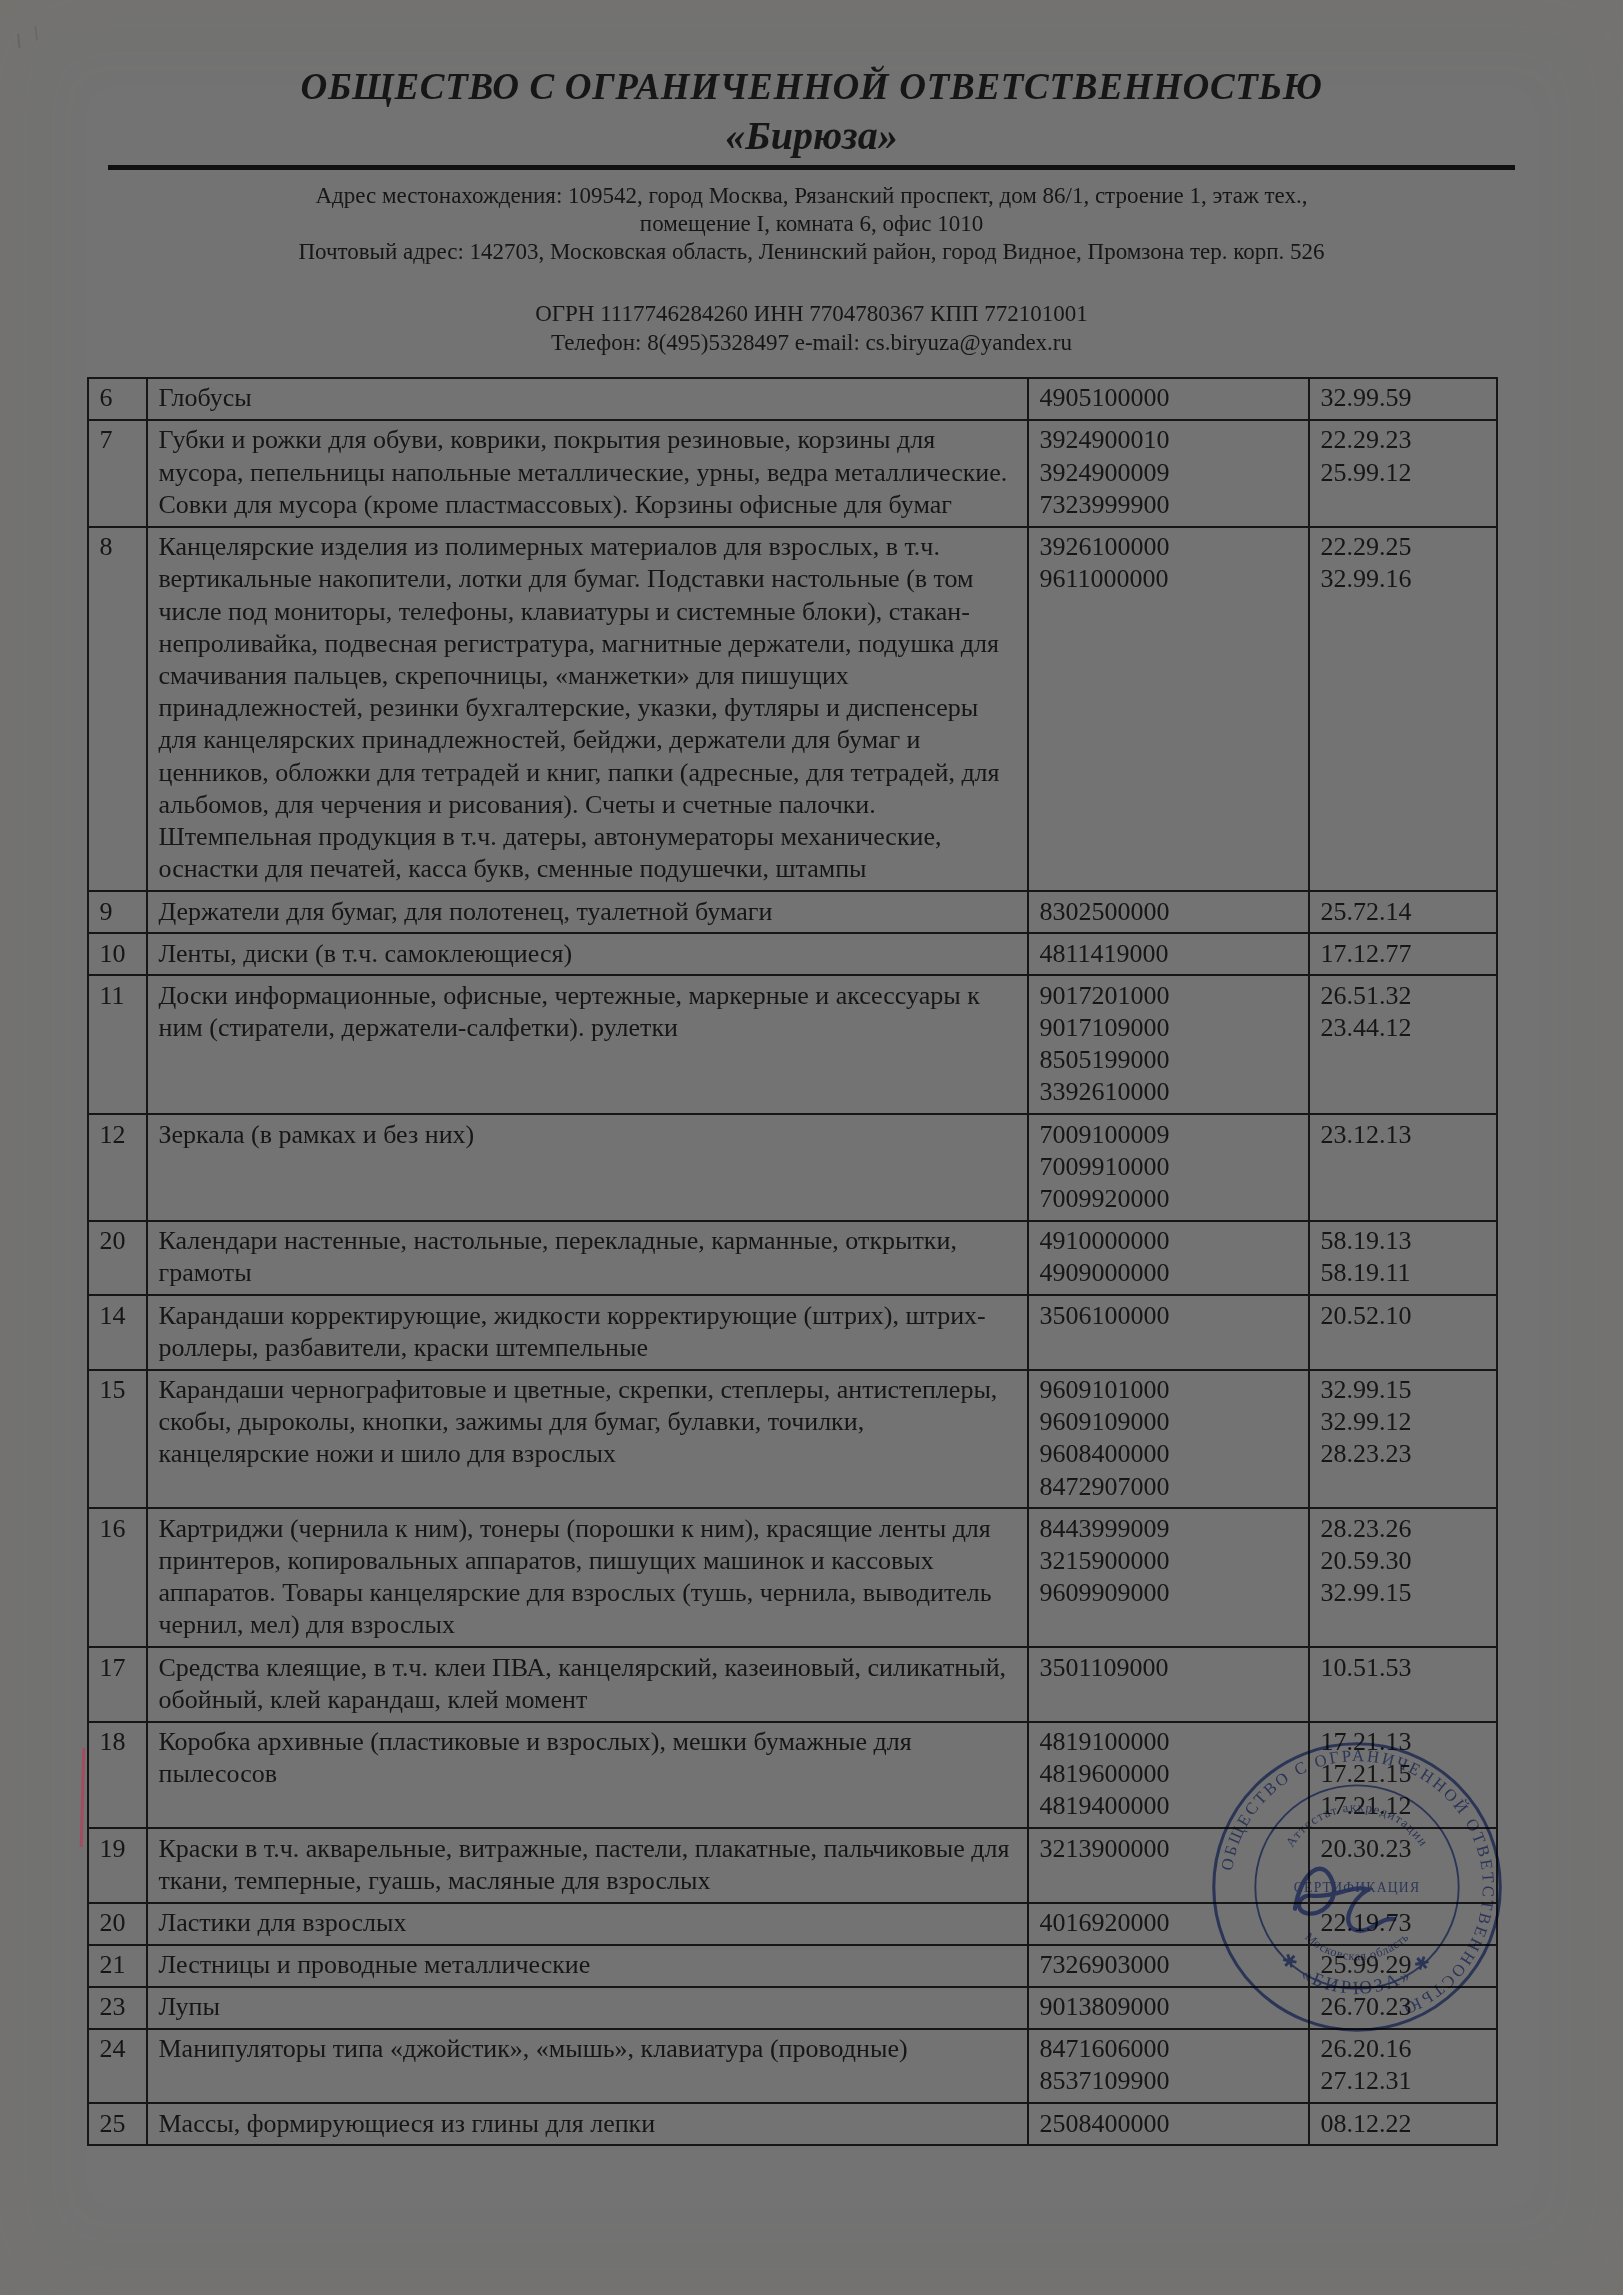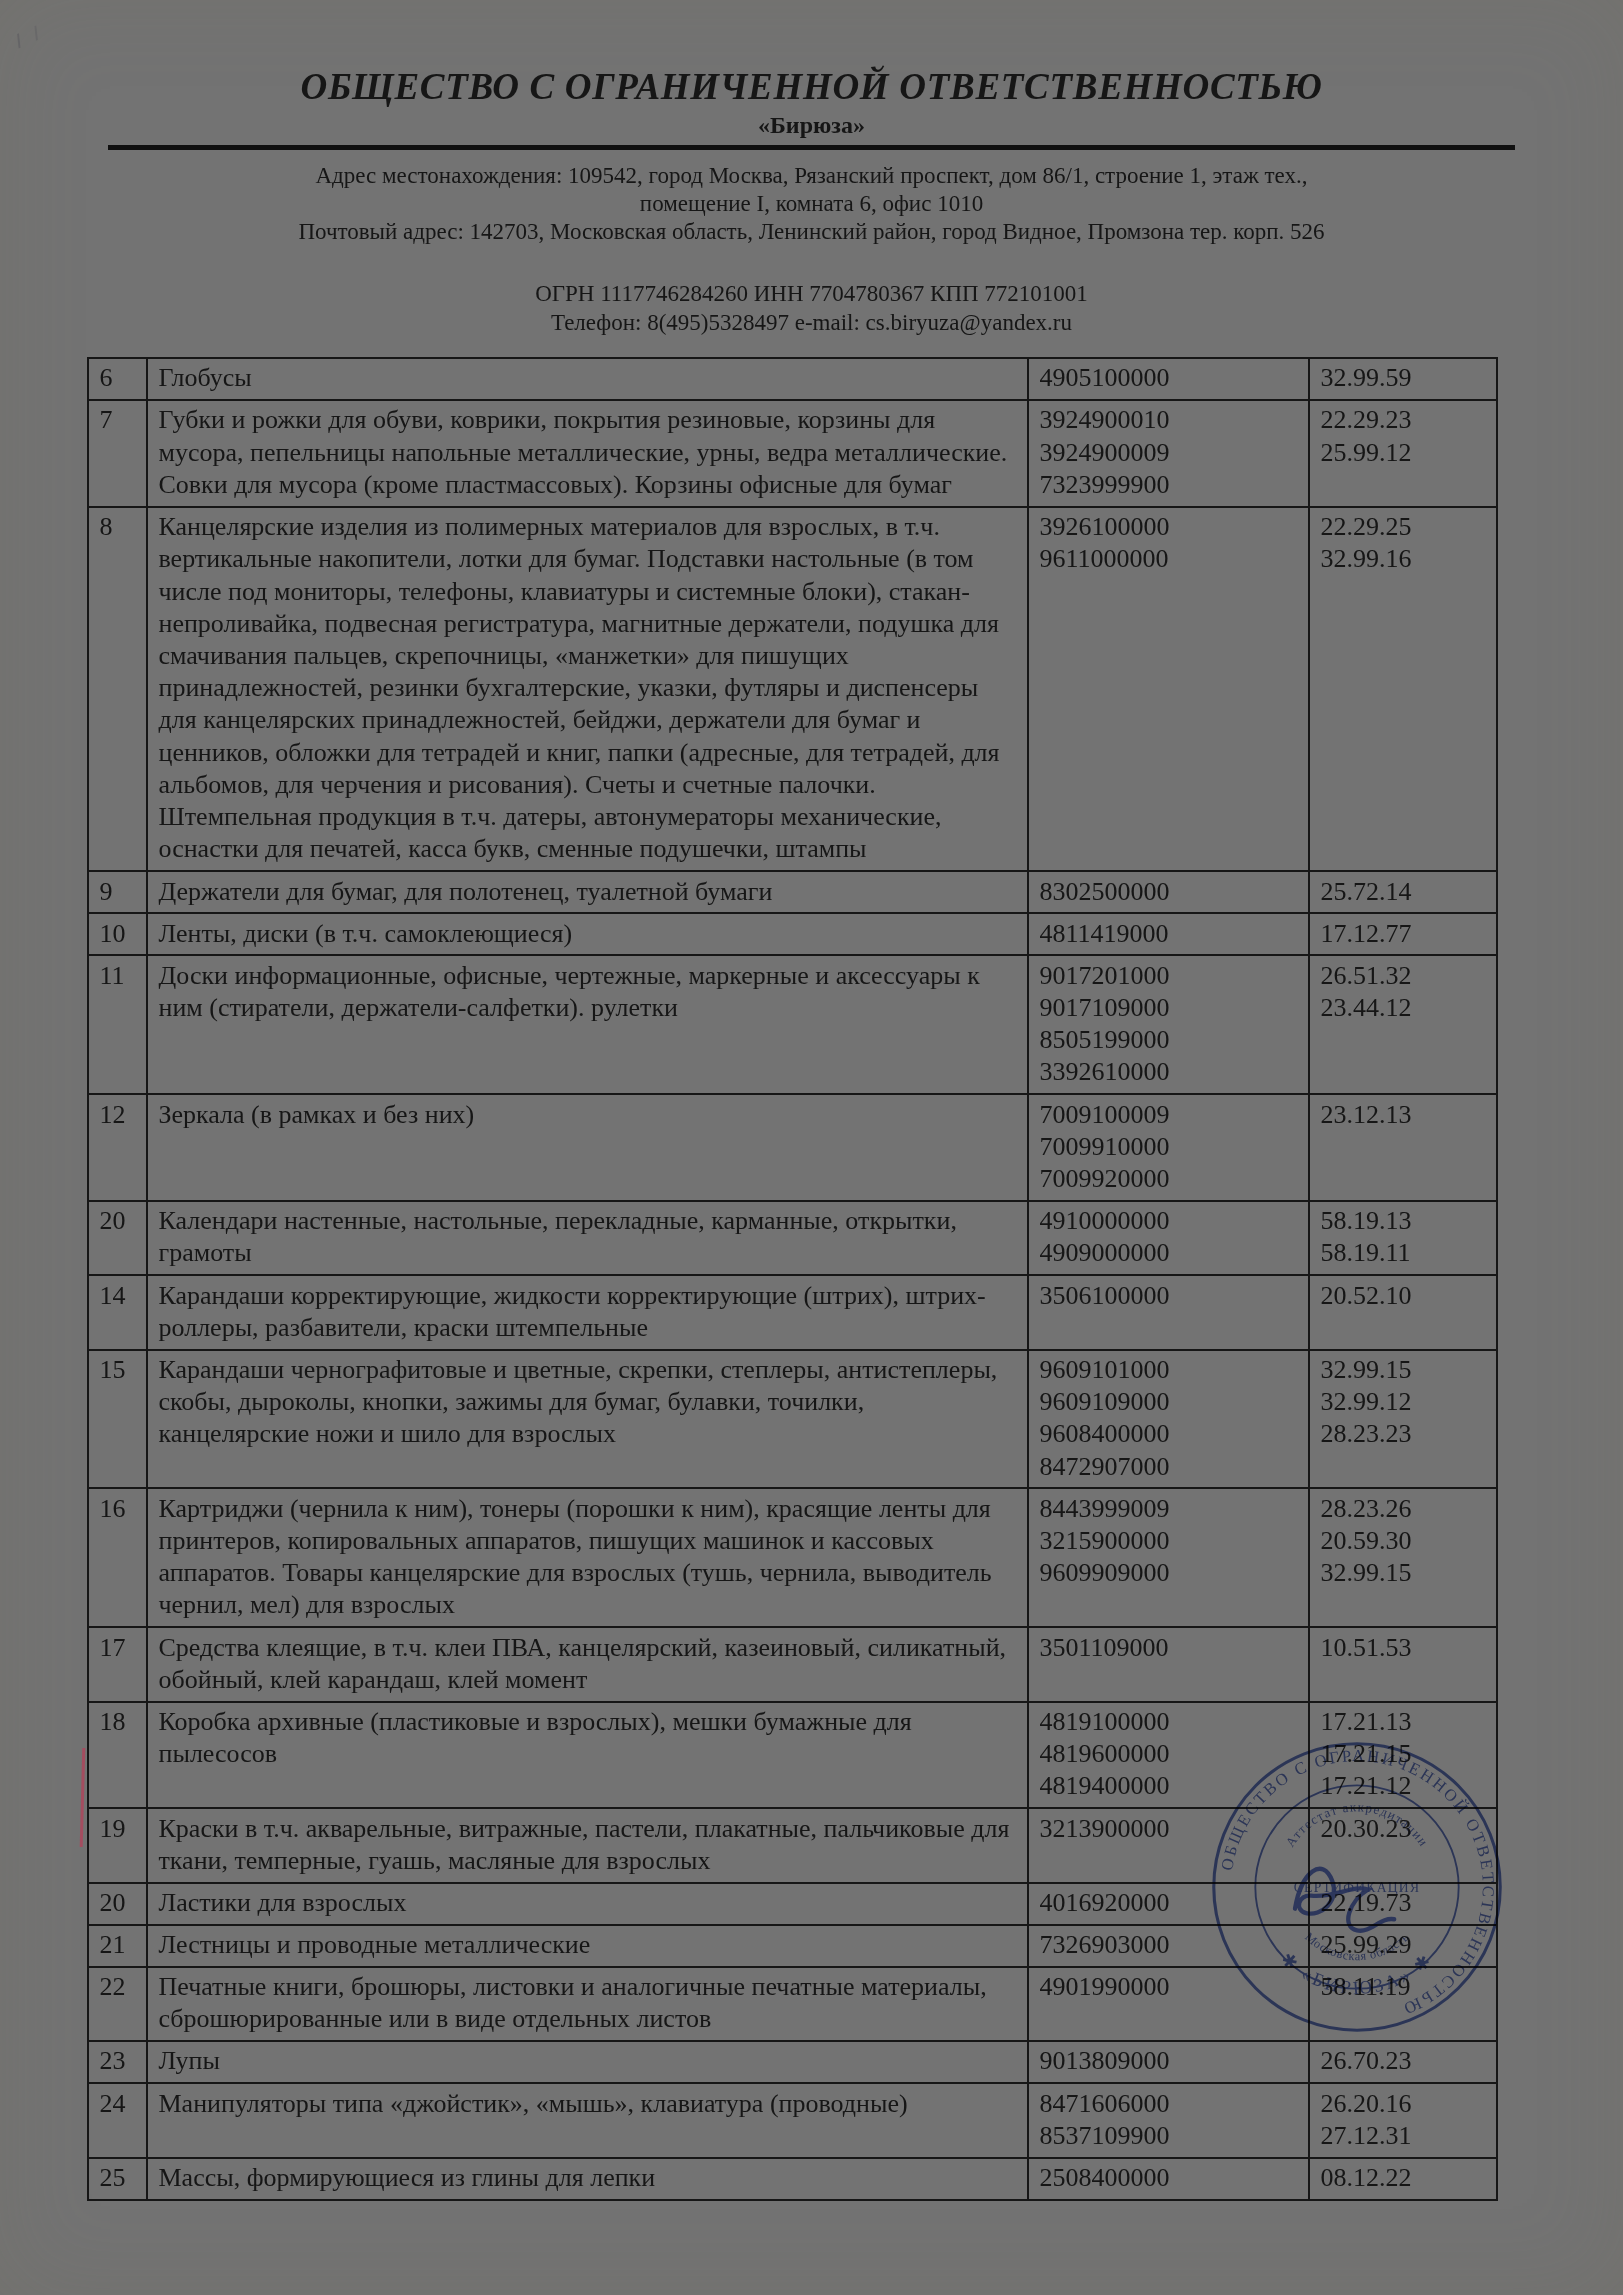--- a/index.html
+++ b/index.html
@@ -21,22 +21,23 @@
     padding-top:65px;
     text-align:center;
   }
   .title-line1{
     font-size:37px;
     font-weight:bold;
     font-style:italic;
     letter-spacing:0.7px;
   }
   .title-line2{
-    font-size:24px;
+    font-size:40px;
     font-weight:bold;
+    font-style:italic;
     margin-top:3.9px;
   }
   .title-rule{
     height:4.6px;
     background:#101010;
     margin:6.5px 2.6px 11.8px 2.6px;
     border:none;
   }
   .addr{
     font-size:23px;
@@ -256,26 +257,20 @@
       <td class="c-okpd">22.19.73</td>
     </tr>
 
     <tr>
       <td class="c-num">21</td>
       <td class="c-desc">Лестницы и проводные металлические</td>
       <td class="c-code">7326903000</td>
       <td class="c-okpd">25.99.29</td>
     </tr>
 
-    <tr>
-      <td class="c-num">22</td>
-      <td class="c-desc">Печатные книги, брошюры, листовки и аналогичные печатные материалы, сброшюрированные или в виде отдельных листов</td>
-      <td class="c-code">4901990000</td>
-      <td class="c-okpd">58.11.19</td>
-    </tr>
 
     <tr>
       <td class="c-num">23</td>
       <td class="c-desc">Лупы</td>
       <td class="c-code">9013809000</td>
       <td class="c-okpd">26.70.23</td>
     </tr>
 
     <tr>
       <td class="c-num">24</td>

